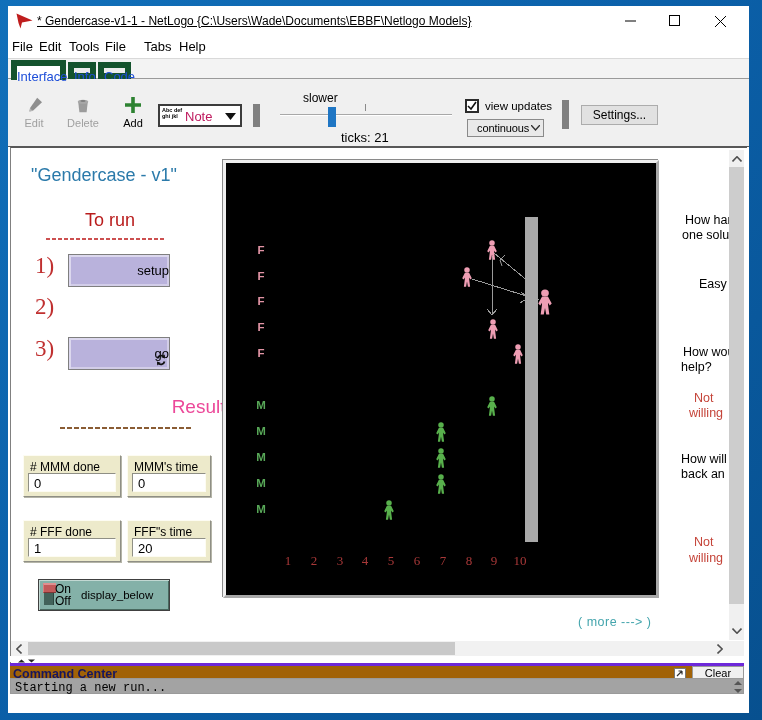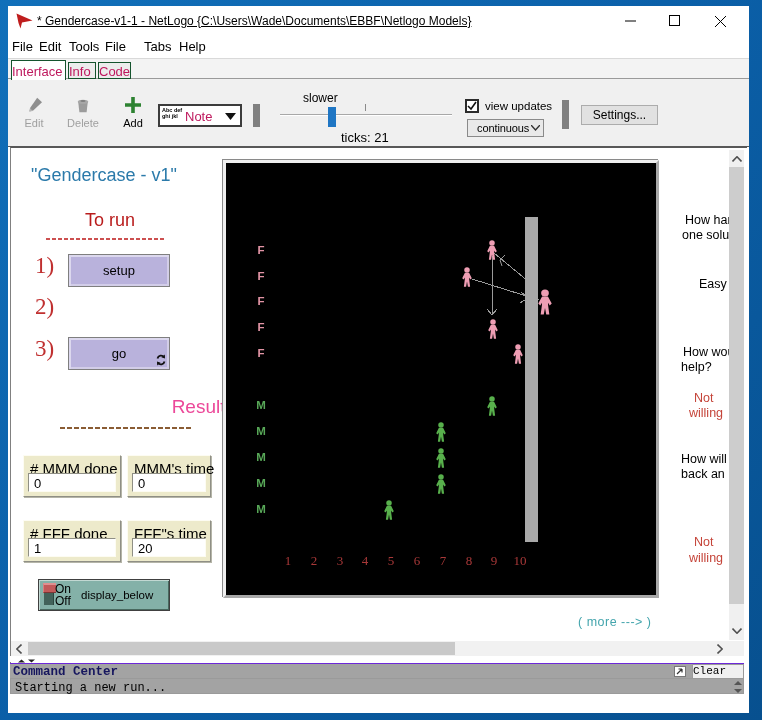--- a/index.html
+++ b/index.html
@@ -9,41 +9,41 @@
 #win { position:absolute; left:8px; top:6px; width:741px; height:707px; background:#fff; }
 
 #titlebar { position:absolute; left:0; top:0; width:100%; height:30px; background:#fff; }
 #title-text { position:absolute; left:29px; top:8px; font-size:12px; color:#000; white-space:nowrap;text-decoration:underline; }
 .winbtn { position:absolute; top:0; width:45px; height:30px; color:#000; text-align:center; }
 
 #menubar { position:absolute; left:0; top:30px; width:100%; height:22px; background:#fff; }
 #menubar span { position:absolute; top:3px; font-size:13px; color:#000; }
 
 #tabstrip { position:absolute; left:0; top:52px; width:100%; height:21px; background:#f3f3f3; border-top:1px solid #d9d9d9; }
-.tab { position:absolute; font-size:13px; color:#be185d; text-align:left; background:#ececec; border:1px solid #14532d; }
+.tab { position:absolute; font-size:13px; color:#1d4ed8; text-align:center; background:#ececec; border:6px solid #14532d; }
 
 #toolbar { position:absolute; left:0; top:73px; width:100%; height:68px; background:#f0f0f0; border-bottom:1px solid #585858; }
 .tbl { position:absolute; font-size:11px; color:#9f9f9f; text-align:center; }
 
 #content { position:absolute; left:2px; top:141px; width:737px; height:487px; background:#fff; border-left:1px solid #808080; border-top:1px solid #585858; overflow:hidden; }
 
 #world { position:absolute; left:212px; top:12px; width:436px; height:438px; border:3px solid; border-color:#efefef #a8a8a8 #a8a8a8 #efefef; box-shadow:-1px -1px 0 #8a8a8a; background:#000; }
 
-.btn { position:absolute; background:#b9b2dc; border:1px solid #7f7f7f; box-shadow:inset 2px 2px 0 #dcd8ee, inset -2px -2px 0 #d2cde8; font-size:13px; color:#000; text-align:center; }
+.btn { position:absolute; background:#b9b2dc; border:1px solid #7f7f7f; box-shadow:inset 2px 2px 0 #dcd8ee, inset -2px -2px 0 #d2cde8; font-size:13px; color:#000; text-align:right; }
 .num { position:absolute; font-family:"Liberation Serif", serif; font-size:23px; color:#c03030; }
 .monitor { position:absolute; width:98px; height:42px; background:#edeacb; border:1px solid; border-color:#fdfcf2 #8f8f85 #8f8f85 #fdfcf2; box-shadow:1px 1px 0 #b5b5a8; }
-.monitor .lab { position:absolute; left:6px; top:4px; font-size:15px; color:#000; white-space:nowrap; }
+.monitor .lab { position:absolute; left:6px; top:4px; font-size:12px; color:#000; white-space:nowrap; }
 .monitor .field { position:absolute; left:4px; top:17px; right:4px; bottom:4px; background:#fff; border:1px solid; border-color:#8f8f85 #fdfcf2 #fdfcf2 #8f8f85; font-size:13px; color:#000; padding:2px 0 0 5px; }
 .note-black { position:absolute; font-size:12.5px; color:#000; white-space:nowrap; }
 .note-red { position:absolute; font-size:12.5px; color:#c54439; white-space:nowrap; }
 
 #vscroll { position:absolute; left:721px; top:144px; width:15px; height:490px; background:#f0f0f0; }
 #hscroll { position:absolute; left:3px; top:635px; width:733px; height:15px; background:#f1f1f1; }
 
-#ccheader { position:absolute; left:2px; top:657px; width:734px; height:15px; background:#a3a3a3; border-top:1px solid #6d28d9;font-family:Liberation Mono, monospace; }
+#ccheader { position:absolute; left:2px; top:657px; width:734px; height:15px; background:#a16207; border-top:3px solid #6d28d9; }
 #ccout { position:absolute; left:2px; top:672px; width:734px; height:16px; background:#a3a3a3; border:1px solid #9a9a9a; }
 #ccobs { position:absolute; left:2px; top:688px; width:734px; height:17px; }
 .mono { font-family:"Liberation Mono", monospace; }
 </style>
 </head>
 <body>
 <div id="win">
   <div id="titlebar">
     <svg class="abs" style="left:8px;top:7px" width="17" height="16" viewBox="0 0 17 16">
         <path d="M0.5 0.5 L16.5 7.5 L6 9.5 L4.5 15.5 L2.5 10 Z" fill="#bf1d1d"></path>
@@ -265,21 +265,21 @@
         <path d="M4 3.5 L7.5 0.5 L11 3.5 Z" fill="#222"></path>
         <path d="M14 0.5 L21 0.5 L17.5 3.5 Z" fill="#222"></path>
       </svg>
   </div>
   <div id="ccheader">
     <div class="abs" style="left:3px;top:1px;font-size:12.5px;font-weight:bold;color:#16165e">Command Center</div>
     <svg class="abs" style="left:664px;top:2px" width="12" height="11">
         <rect x="0.5" y="0.5" width="11" height="10" fill="#fff" stroke="#777"></rect>
         <path d="M3 8 L8 3 M8 3 L4.5 3 M8 3 L8 6.5" stroke="#333" stroke-width="1.2" fill="none"></path>
       </svg>
-    <div class="abs" style="left:682px;top:0px;width:52px;height:18px;background:#f0f0f0;border:1px solid #9a9a9a;font-size:11px;color:#000;">Clear</div>
+    <div class="abs" style="left:682px;top:0px;width:52px;height:18px;background:#f0f0f0;border:1px solid #9a9a9a;font-size:11px;color:#000;text-align:center">Clear</div>
   </div>
   <div id="ccout">
     <div class="abs mono" style="left:4px;top:2px;font-size:12px;color:#000">Starting a new run...</div>
     <svg class="abs" style="left:723px;top:2px" width="8" height="12">
         <path d="M4 0 L8 4 L0 4 Z" fill="#555"></path>
         <path d="M0 8 L8 8 L4 12 Z" fill="#555"></path>
       </svg>
   </div>
 </div>
 

